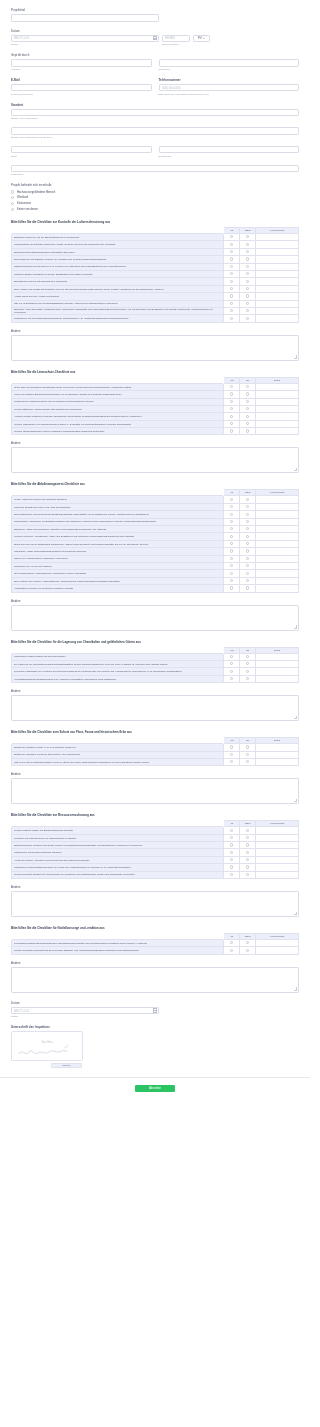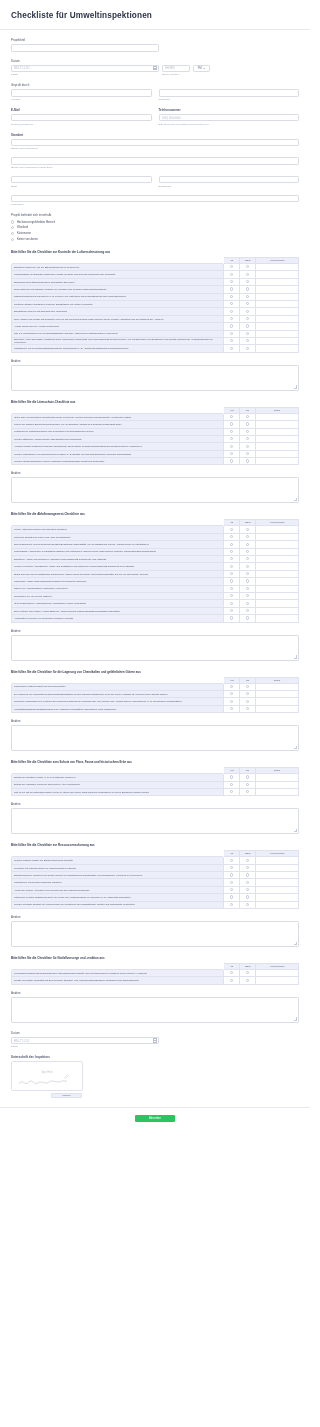--- a/index.html
+++ b/index.html
@@ -204,23 +204,20 @@
     display:flex; align-items:center; justify-content:center;
     border:none;
     font-family:"Liberation Sans", sans-serif;
   }
 </style>
 </head>
 <body>
 
 <div class="page">
 
-  <div class="form-header">
-    <h1 class="form-title">Checkliste für Umweltinspektionen</h1>
-  </div>
 
   <div class="form-body">
 
     <div class="field">
       <span class="label">Projekttitel</span>
       <input class="input" style="width: 148px;" type="text" value="">
     </div>
 
     <div class="field">
       <span class="label">Datum</span>

